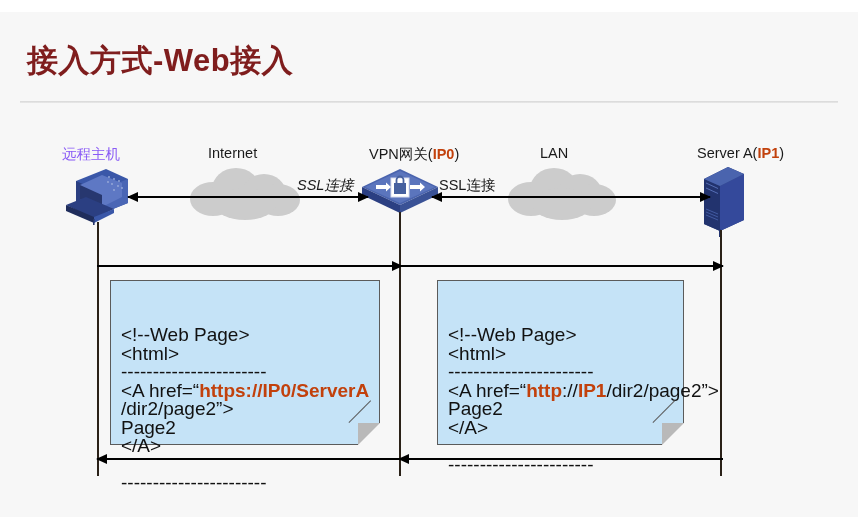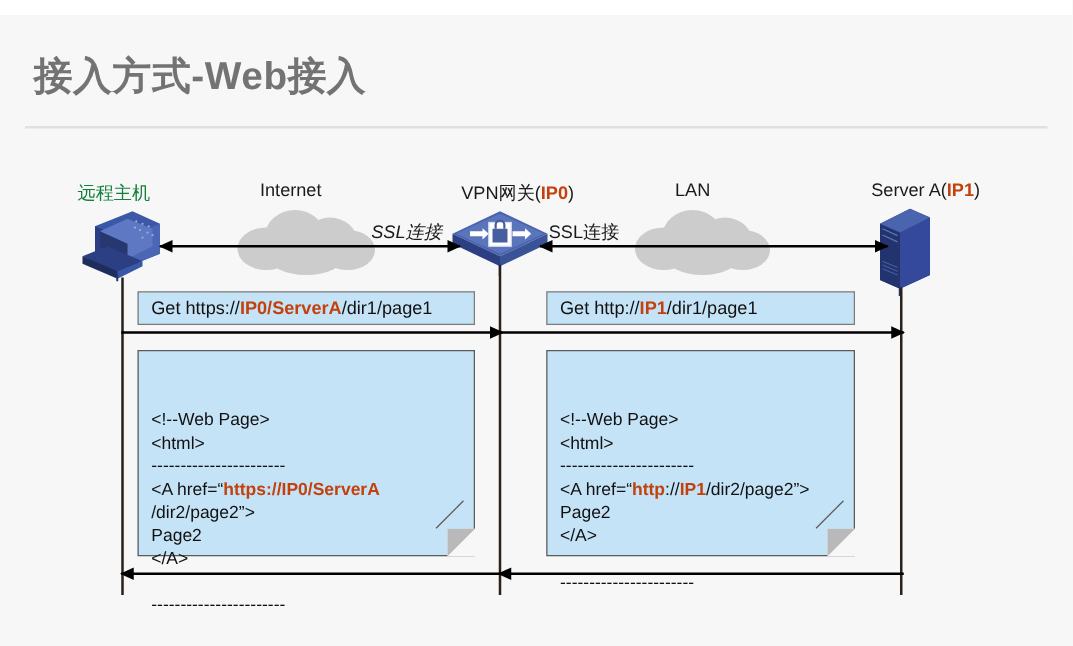--- a/index.html
+++ b/index.html
@@ -14,32 +14,32 @@
     width:858px;height:517px;
     background:#f7f7f7;
     overflow:hidden;
   }
   #topstrip{
     position:absolute;left:0;top:0;width:858px;height:12px;background:#ffffff;
   }
   #title{
     position:absolute;left:27px;top:40px;
     font-size:31px;font-weight:bold;letter-spacing:0.5px;
-    color:#737373;
+    color:#7f1d1d;
     white-space:nowrap;
   }
   #divider{
     position:absolute;left:20px;top:101px;width:818px;height:2px;
     background:linear-gradient(to bottom,#d8d8d8,#e9e9e9);
   }
 
   .lbl{
     position:absolute;font-size:14.5px;color:#1a1a1a;white-space:nowrap;
   }
-  .lbl.navy{color:#15803d;text-align:right;}
+  .lbl.navy{color:#8b5cf6;text-align:right;}
   .red{color:#c2410c;font-weight:bold;}
 
   
   .lifeline{
     position:absolute;width:1.6px;background:#2a2118;
   }
 
   
   .arrow{
     position:absolute;height:1.8px;background:#000000;
@@ -67,21 +67,21 @@
     white-space:nowrap;
   }
 
   
   .notebox{
     position:absolute;
     background:#c5e3f7;
     border:1.4px solid #5b5b5b;
     box-sizing:border-box;
     padding:8px 0 0 10px;
-    font-size:14px;line-height:18.5px;color:#111;
+    font-size:19px;line-height:18.5px;color:#111;
     white-space:pre;
   }
   .fold{
     position:absolute;width:0;height:0;
     border-left:22px solid #b9b9b9;
     border-bottom:22px solid #f7f7f7;
   }
   .foldline{
     position:absolute;width:31px;height:1.4px;background:#5b5b5b;
     transform-origin:left center;transform:rotate(-45deg);
@@ -196,30 +196,24 @@
   <div class="lbl" style="left:439px;top:176px;font-size:14.5px;">SSL连接</div>
   <div class="arrow" style="left:432px;top:196px;width:278px;">
     <span class="head l"></span>
     <span class="head r"></span>
   </div>
 
   <div class="lifeline" style="left:97px;top:222px;height:254px;"></div>
   <div class="lifeline" style="left:399px;top:212px;height:264px;"></div>
   <div class="lifeline" style="left:720px;top:230px;height:246px;"></div>
 
-  <div class="reqbox" style="left:110px;top:233px;width:270px;height:27px;">
-    <span id="req-left"><span>Get https://</span><span class="red">IP0/ServerA</span><span>/dir1/page1</span></span>
-  </div>
   <div class="arrow" style="left:97px;top:265px;width:305px;">
     <span class="head r"></span>
   </div>
 
-  <div class="reqbox" style="left:437px;top:233px;width:247px;height:27px;">
-    <span id="req-right"><span>Get http://</span><span class="red">IP1</span><span>/dir1/page1</span></span>
-  </div>
   <div class="arrow" style="left:399px;top:265px;width:324px;">
     <span class="head r"></span>
   </div>
 
   <div class="notebox" style="left:110px;top:280px;width:270px;height:165px;">
     <span id="page-left-text"><div><span>&lt;!--Web Page&gt;</span></div><div><span>&lt;html&gt;</span></div><div><span>-----------------------</span></div><div><span>&lt;A href=“</span><span class="red">https://IP0/ServerA</span></div><div><span>/dir2/page2”&gt;</span></div><div><span>Page2</span></div><div><span>&lt;/A&gt;</span></div><div>&nbsp;</div><div><span>-----------------------</span></div></span>
     <span class="fold" style="right:-1px;bottom:-1px;"></span>
     <span class="foldline" style="right:-1px;bottom:21px;"></span>
   </div>
 

